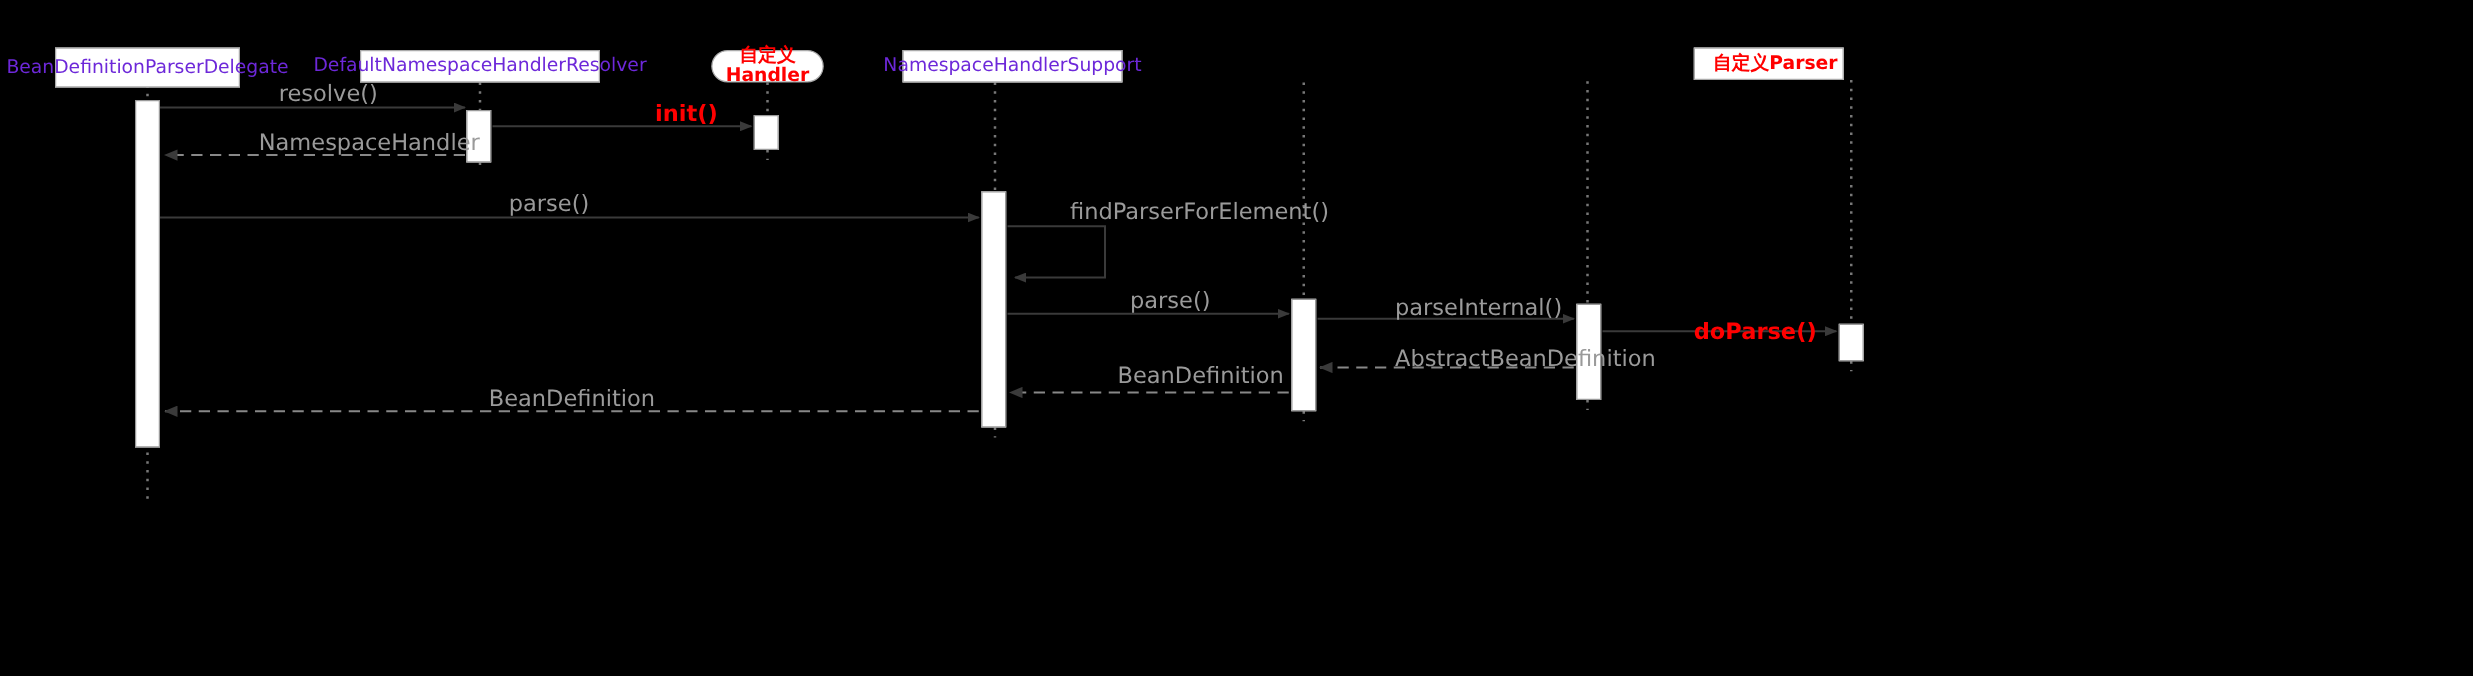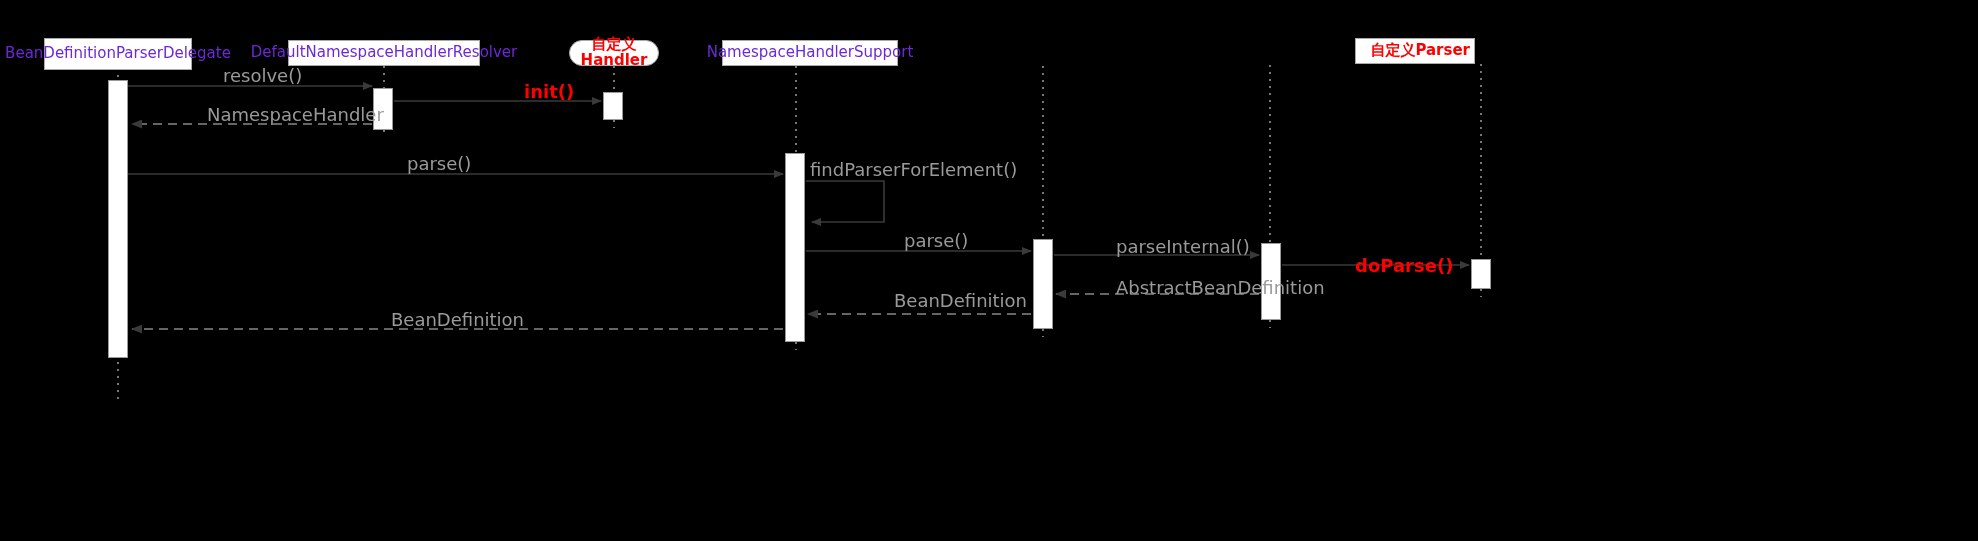--- a/index.html
+++ b/index.html
@@ -146,21 +146,21 @@
   </div>
 
   <div class="msg-label" style="left:223px; top:67px;">resolve()</div>
 
   <div class="msg-label accent" style="left:484px; top:83px;margin-left:40px;">init()</div>
 
   <div class="msg-label" style="left:207px; top:106px;">NamespaceHandler</div>
 
   <div class="msg-label" style="left:407px; top:155px;">parse()</div>
 
-  <div class="msg-label wrap" style="left:810px; top:161px; width:118px;">findParserForElement()</div>
+  <div class="msg-label wrap" style="left:856px; top:161px; width:118px;">findParserForElement()</div>
 
   <div class="msg-label" style="left:904px; top:232px;">parse()</div>
 
   <div class="msg-label" style="left:1116px; top:238px;text-align:center;">parseInternal()</div>
 
   <div class="msg-label accent" style="left:1355px; top:257px;">doParse()</div>
 
   <div class="msg-label" style="left:1116px; top:279px;">AbstractBeanDefinition</div>
 
   <div class="msg-label wrap" style="left:894px; top:292px; width:84px;">BeanDefinition</div>

